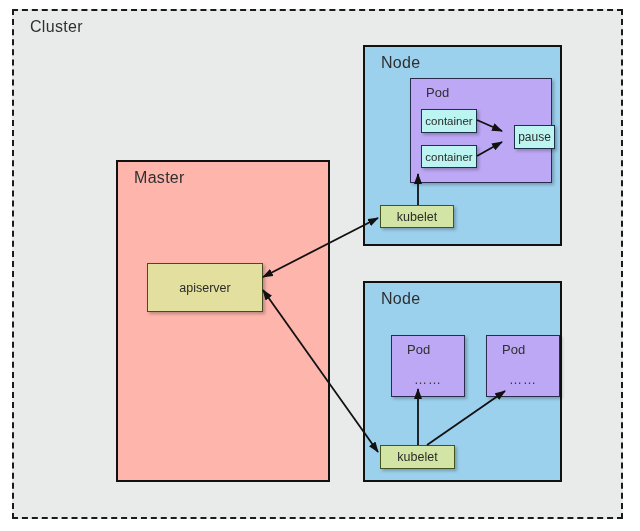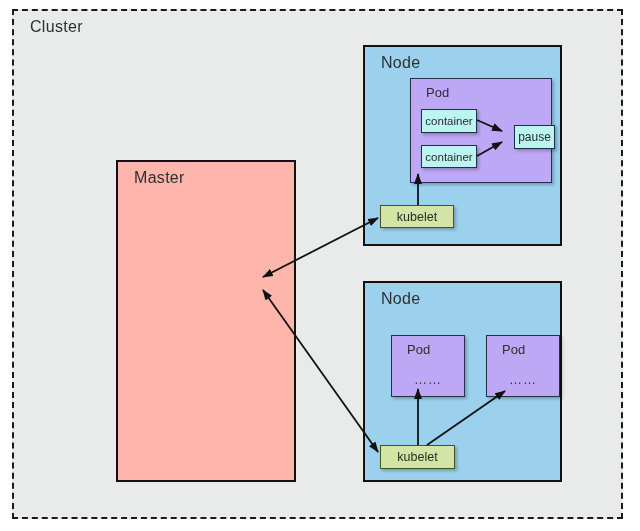--- a/index.html
+++ b/index.html
@@ -14,21 +14,21 @@
     overflow: hidden;
     text-decoration: underline;
   }
   .box { position: absolute; }
   .cluster {
     left: 12px; top: 9px; width: 611px; height: 510px;
     background: var(--cluster_bg, #e9ebeb);
     border: 2px dashed var(--cluster_border, #1a1a1a);
   }
   .master {
-    left: 116px; top: 160px; width: 180px; height: 322px;
+    left: 116px; top: 160px; width: 214px; height: 322px;
     background: var(--master_bg, #fdb5ac);
     border: 2px solid var(--box_border, #111111);
   }
   .node {
     width: 199px; height: 201px;
     background: var(--node_bg, #9cd1ee);
     border: 2px solid var(--box_border, #111111);
   }
   .node-top { left: 363px; top: 45px; }
   .node-bottom { left: 363px; top: 281px; }
@@ -88,20 +88,23 @@
 
 <div class="canvas">
 
   <div class="box cluster">
     <span class="lbl-big">Cluster</span>
   </div>
 
   <div class="box master">
     <span class="lbl-big">Master</span>
   </div>
+  <div class="box chip apiserver-box">
+    <span>apiserver</span>
+  </div>
 
   <div class="box node node-top">
     <span class="lbl-big">Node</span>
   </div>
   <div class="box pod pod-top">
     <span class="lbl-pod">Pod</span>
   </div>
   <div class="box chip container-box container-1">
     <span>container</span>
   </div>

